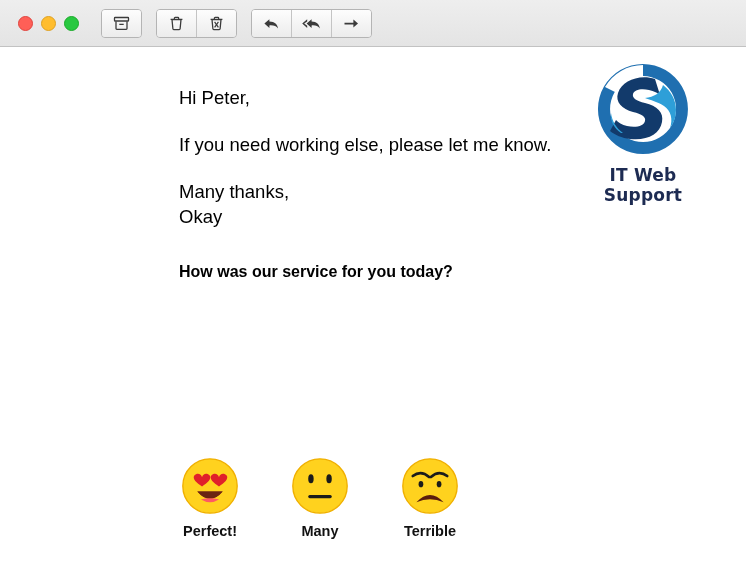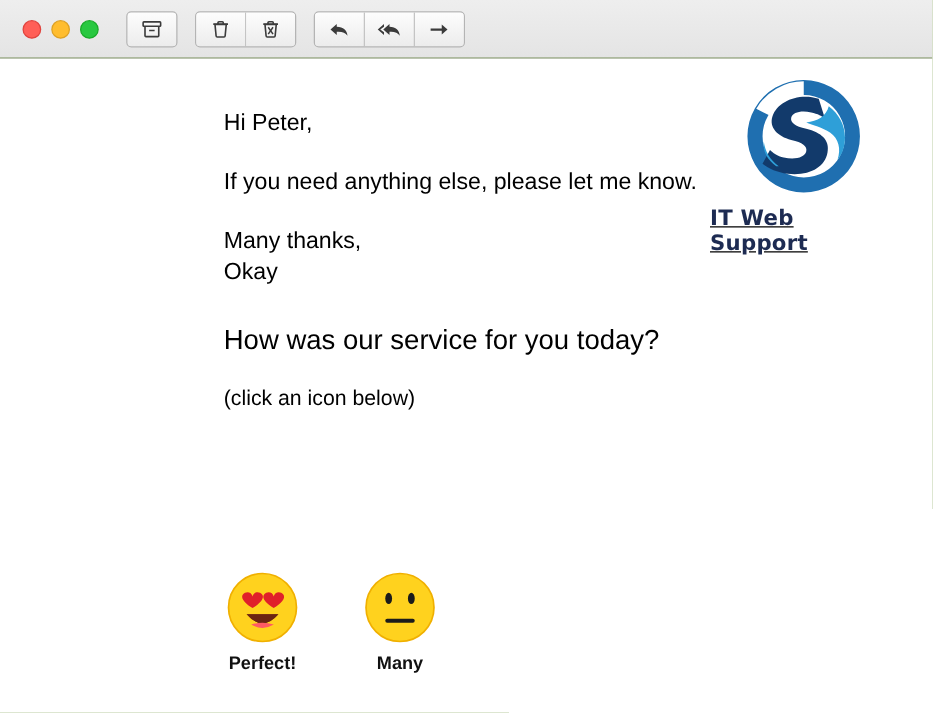--- a/index.html
+++ b/index.html
@@ -10,21 +10,21 @@
     width: 746px;
     height: 570px;
     background: #ffffff;
     font-family: "Liberation Sans", sans-serif;
     overflow: hidden;
   }
   .window {
     width: 746px;
     height: 570px;
     position: relative;
-    background: #4d7c0f;
+    background: #0c4a6e;
     box-sizing: border-box;
   }
   
   .titlebar {
     height: 47px;
     background: linear-gradient(#eeeeee, #e4e4e4);
     border-bottom: 1px solid #c2c2c2;
     display: flex;
     align-items: center;
     padding: 0 10px;
@@ -84,39 +84,39 @@
     font-size: 18.5px;
     line-height: 25px;
   }
   .email-body p {
     margin: 0 0 22px 0;
   }
   .email-body p.signature {
     margin-bottom: 30px;
   }
   .question {
-    font-size: 22px;
-    font-weight: normal;
+    font-size: 16px;
+    font-weight: bold;
     color: #000;
     margin: 0 0 2px 0;
     white-space: nowrap;
   }
   .subquestion {
     font-size: 17px;
     color: #000;
     margin: 0;
   }
 
   
   .logo-block {
     position: absolute;
     right: 28px;
     top: 12px;
     width: 150px;
-    text-decoration: underline;
+    text-align: center;
   }
   .logo-mark {
     width: 100px;
     height: 100px;
     margin: 0 auto;
     display: block;
   }
   .logo-text {
     font-family: "DejaVu Sans", sans-serif;
     font-weight: bold;
@@ -222,27 +222,26 @@
           </svg>
         </span>
       </div>
     </div>
   </div>
 
   <div class="content">
 
     <div class="email-body">
       <p>Hi Peter,</p>
-      <p>If you need anything else, please let me know.</p>
+      <p>If you need working else, please let me know.</p>
       <p class="signature">
         <span>Many thanks,</span><br>
         <span>Okay</span>
       </p>
       <p class="question">How was our service for you today?</p>
-      <p class="subquestion">(click an icon below)</p>
     </div>
 
     <div class="logo-block">
       <svg class="logo-mark" viewBox="0 0 100 100">
         <path d="M50 5 a45 45 0 1 1 -0.1 0 z M50 17 a33 33 0 1 0 0.1 0 z" fill="#1f6fb0"></path>
         <path d="M50 6 a44 44 0 0 0 -38 22 l12 6 a31 31 0 0 1 26 -15 z" fill="#ffffff"></path>
         <path d="M62 20 c-16 -5 -33 2 -37 14 c-3 9 4 16 15 19 c9 2 13 5 12 9 c-1 5 -9 7 -18 5 c-5 -1 -9 -4 -11 -6 l-6 11 c5 4 12 7 20 8 c17 2 30 -5 32 -17 c2 -10 -5 -16 -17 -19 c-9 -2 -13 -5 -12 -9 c1 -4 8 -6 16 -4 c5 1 9 3 11 5 z" fill="#123a6b"></path>
         <path d="M70 26 c8 6 13 15 13 25 c0 7 -2 13 -6 18 c3 -9 1 -17 -6 -22 c-6 -4 -14 -6 -19 -8 c9 -1 16 -5 18 -13 z" fill="#2e9fd8"></path>
         <path d="M30 74 c-7 -5 -11 -12 -12 -20 c-1 8 3 15 10 20 z" fill="#2e9fd8"></path>
       </svg>
@@ -269,16 +268,28 @@
         <svg class="face" viewBox="0 0 64 64">
           <circle cx="32" cy="32" r="30" fill="#ffd21e"></circle>
           <circle cx="32" cy="32" r="30" fill="none" stroke="#f0b000" stroke-width="1.5"></circle>
           <ellipse cx="22" cy="24" rx="3" ry="5" fill="#1b1b1b"></ellipse>
           <ellipse cx="42" cy="24" rx="3" ry="5" fill="#1b1b1b"></ellipse>
           <rect x="19" y="42" width="26" height="3.4" rx="1.7" fill="#1b1b1b"></rect>
         </svg>
         <div class="label">Many</div>
       </div>
 
+      <div class="rating">
+        <svg class="face" viewBox="0 0 64 64">
+          <circle cx="32" cy="32" r="30" fill="#ffd21e"></circle>
+          <circle cx="32" cy="32" r="30" fill="none" stroke="#f0b000" stroke-width="1.5"></circle>
+          <path d="M13 21 q9 -7 18 1" fill="none" stroke="#1b1b1b" stroke-width="3" stroke-linecap="round"></path>
+          <path d="M33 22 q9 -8 18 -1" fill="none" stroke="#1b1b1b" stroke-width="3" stroke-linecap="round"></path>
+          <ellipse cx="22" cy="30" rx="2.6" ry="3.4" fill="#1b1b1b"></ellipse>
+          <ellipse cx="42" cy="30" rx="2.6" ry="3.4" fill="#1b1b1b"></ellipse>
+          <path d="M17 50 q15 -16 30 0 q-15 -7 -30 0 z" fill="#5a1d0d"></path>
+        </svg>
+        <div class="label">Terrible</div>
+      </div>
 
     </div>
   </div>
 </div>
 
 </body></html>

